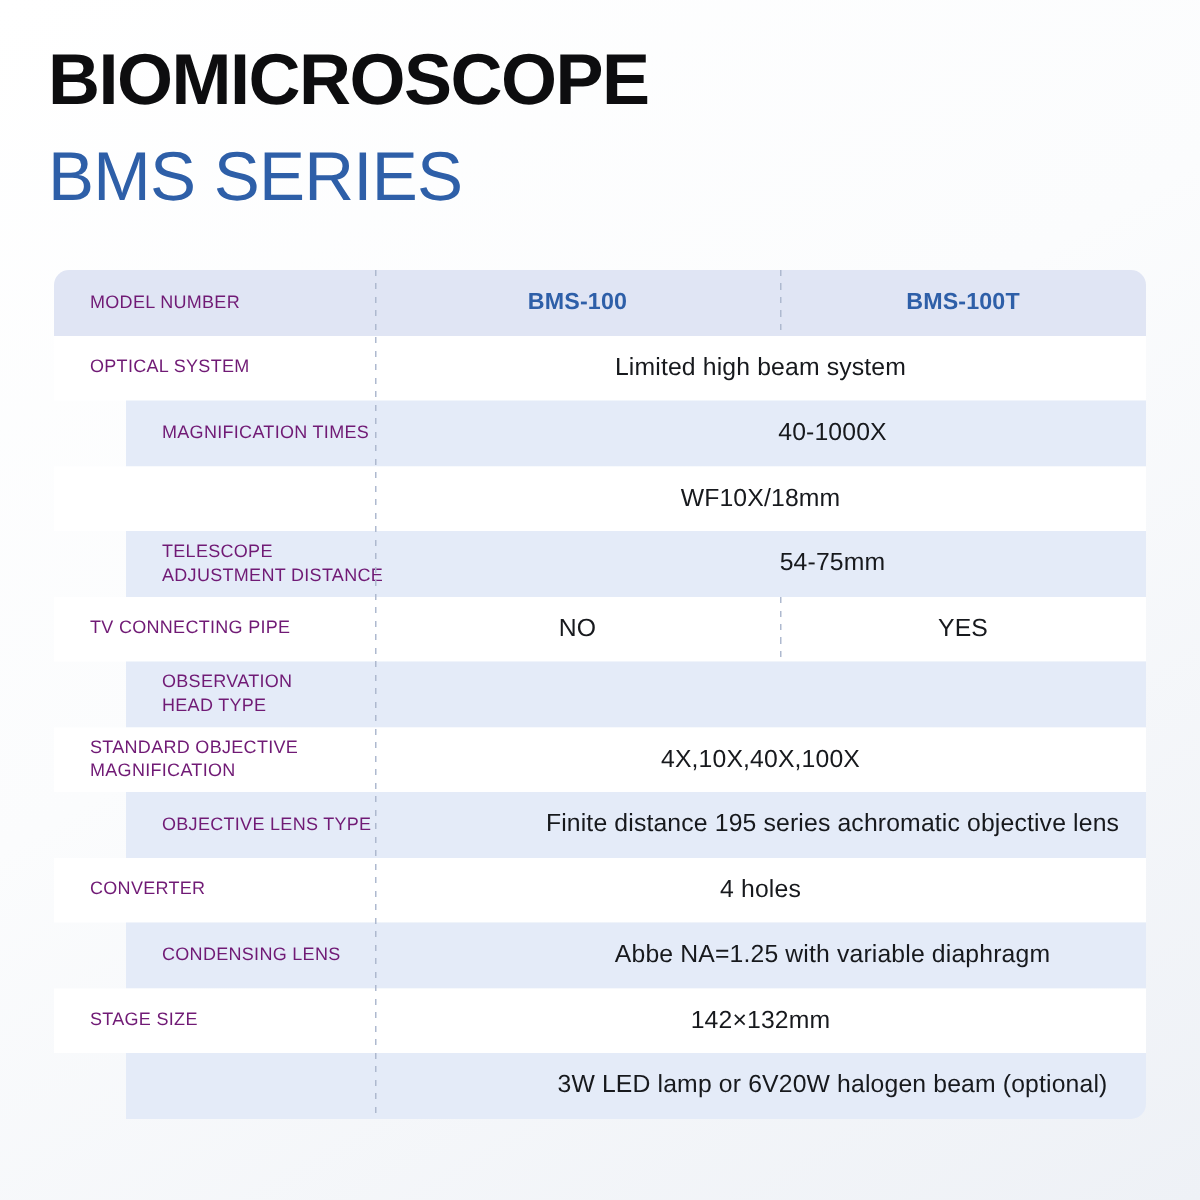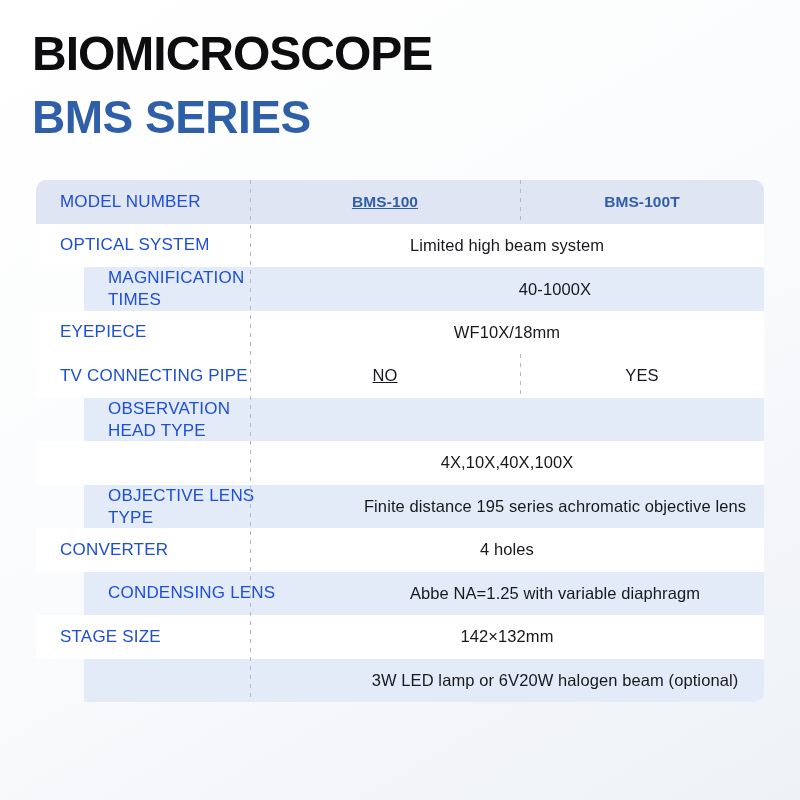--- a/index.html
+++ b/index.html
@@ -10,49 +10,49 @@
     position:relative;overflow:hidden;
   }
   .page{position:absolute;inset:0;}
   .title-main{
     position:absolute;left:32px;top:30px;
     font-size:48px;font-weight:bold;letter-spacing:-1px;
     color:#0d0d0f;line-height:1;
   }
   .title-sub{
     position:absolute;left:32px;top:94px;
-    font-size:46px;font-weight:bold;letter-spacing:-0.5px;
+    font-size:46px;font-weight:normal;letter-spacing:-0.5px;
     color:#2e5fa8;line-height:1;
   }
   .spec-table{
     position:absolute;left:36px;top:180px;width:728px;
     border-radius:10px;overflow:hidden;
   }
   .main-divider{
     position:absolute;left:214px;top:0;bottom:0;width:1px;z-index:2;
     background:repeating-linear-gradient(to bottom,#aeb9cf 0 4px,transparent 4px 9px);
   }
   .row{
     display:grid;grid-template-columns:214px 270px 244px;
     height:43.5px;position:relative;
   }
   .row.head{background:#e0e5f4;}
   .row.blue{background:#e4ebf8;margin-left:48px;}
   .row.white{background:#ffffff;}
   .label{
     grid-column:1;display:flex;align-items:center;
-    padding-left:24px;color:#1d4ed8;font-size:17px;
+    padding-left:24px;color:#701a75;font-size:12px;
     letter-spacing:0.2px;line-height:1.3;white-space:pre-line;
   }
   .val{
     display:flex;align-items:center;justify-content:center;
     font-size:16.5px;color:#17191d;letter-spacing:0.1px;
   }
   .val.span{grid-column:2/4;text-align:center;}
-  .val.c2{grid-column:2;text-decoration:underline;}
+  .val.c2{grid-column:2;}
   .val.c3{grid-column:3;}
   .row.head .val{color:#2e5fa8;font-weight:bold;font-size:15.5px;}
   .mid-divider{
     position:absolute;left:484px;top:0;bottom:0;width:1px;
     background:repeating-linear-gradient(to bottom,#aeb9cf 0 4px,transparent 4px 9px);
   }
 </style>
 </head>
 <body>
 
@@ -75,38 +75,44 @@
       <div class="label">OPTICAL SYSTEM</div>
       <div class="val span">Limited high beam system</div>
     </div>
 
     <div class="row blue">
       <div class="label">MAGNIFICATION TIMES</div>
       <div class="val span">40-1000X</div>
     </div>
 
     <div class="row white">
-      <div class="label">EYEPIECE</div>
       <div class="val span">WF10X/18mm</div>
     </div>
 
+    <div class="row blue">
+      <div class="label">TELESCOPE
+ADJUSTMENT DISTANCE</div>
+      <div class="val span">54-75mm</div>
+    </div>
 
     <div class="row white">
       <div class="label">TV CONNECTING PIPE</div>
       <div class="val c2">NO</div>
       <div class="val c3">YES</div>
       <div class="mid-divider"></div>
     </div>
 
     <div class="row blue">
       <div class="label">OBSERVATION
 HEAD TYPE</div>
     </div>
 
     <div class="row white">
+      <div class="label">STANDARD OBJECTIVE
+MAGNIFICATION</div>
       <div class="val span">4X,10X,40X,100X</div>
     </div>
 
     <div class="row blue">
       <div class="label">OBJECTIVE LENS TYPE</div>
       <div class="val span">Finite distance 195 series achromatic objective lens</div>
     </div>
 
     <div class="row white">
       <div class="label">CONVERTER</div>

